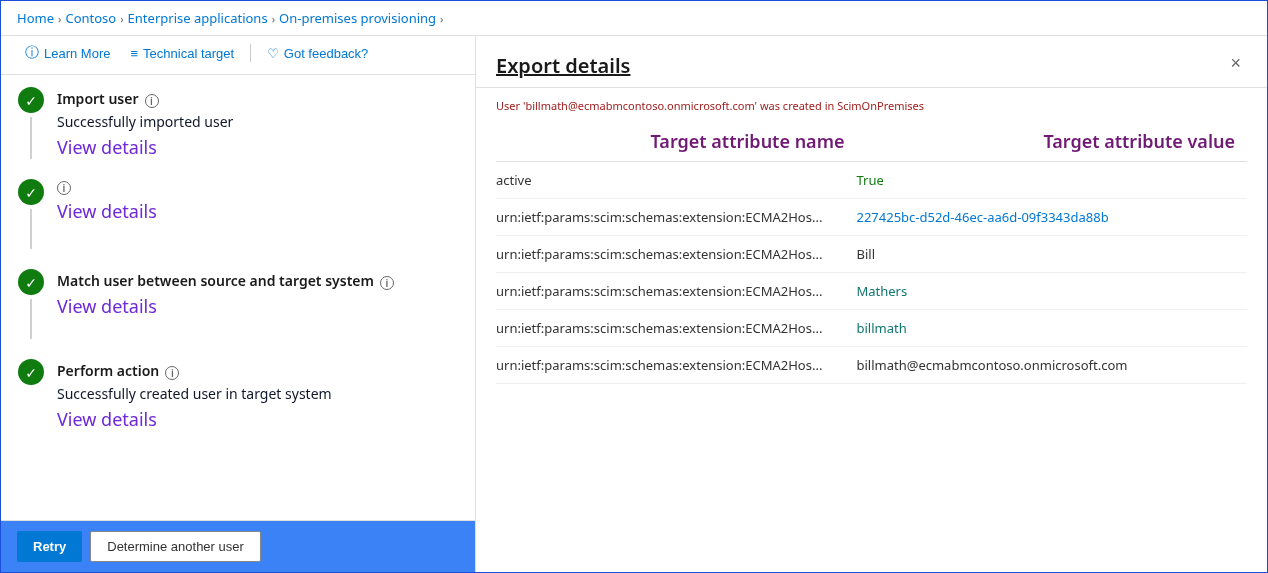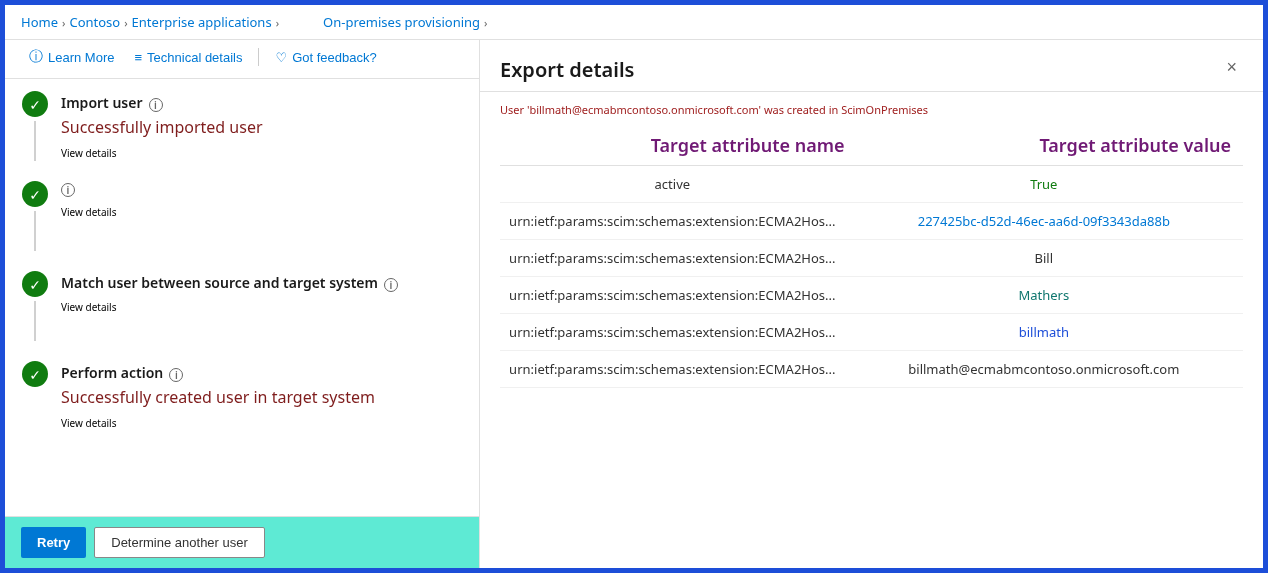--- a/index.html
+++ b/index.html
@@ -5,21 +5,21 @@
     * { box-sizing: border-box; margin: 0; padding: 0; }
     body {
       font-family: 'Segoe UI', system-ui, -apple-system, sans-serif;
       font-size: 14px;
       color: #333;
       background: #f3f2f1;
     }
     .outer {
       width: 1268px;
       height: 573px;
-      border: 5px solid #1d4ed8;
+      border: 1px solid #1d4ed8;
       background: #fff;
       display: flex;
       flex-direction: column;
     }
     
     .breadcrumb {
       display: flex;
       align-items: center;
       padding: 8px 16px;
       font-size: 13px;
@@ -27,21 +27,21 @@
       background: #fff;
       border-bottom: 1px solid #e0e0e0;
       gap: 4px;
     }
     .breadcrumb a {
       color: #0078d4;
       text-decoration: none;
       cursor: pointer;
     }
     .breadcrumb .sep { color: #666; font-size: 11px; }
-    .breadcrumb .current { color: #0078d4; font-weight: 400; margin-left: 40px; }
+    .breadcrumb .current { color: #0078d4; font-weight: 400; }
     
     .main-layout {
       display: flex;
       flex: 1;
       overflow: hidden;
     }
     
     .left-panel {
       width: 475px;
       min-width: 475px;
@@ -151,37 +151,37 @@
       border: 1px solid #666;
       display: inline-flex;
       align-items: center;
       justify-content: center;
       font-size: 10px;
       color: #666;
       cursor: pointer;
       flex-shrink: 0;
     }
     .step-desc {
-      color: #7f1d1d;
-      font-size: 16px;
+      color: #0f172a;
+      font-size: 14px;
       margin-bottom: 4px;
     }
     .step-link {
-      color: #000000;
-      font-size: 10px;
+      color: #6d28d9;
+      font-size: 18px;
       cursor: pointer;
       text-decoration: none;
     }
     
     .bottom-actions {
       padding: 10px 16px;
       border-top: 1px solid #e0e0e0;
       display: flex;
       gap: 8px;
-      background: #5eead4;
+      background: #3b82f6;
     }
     .btn-primary {
       background: #0078d4;
       color: white;
       border: none;
       padding: 7px 16px;
       font-size: 13px;
       cursor: pointer;
       border-radius: 2px;
       font-weight: 600;
@@ -208,20 +208,21 @@
       display: flex;
       align-items: flex-start;
       justify-content: space-between;
       padding: 16px 20px 8px 20px;
       border-bottom: 1px solid #e0e0e0;
     }
     .right-header h2 {
       font-size: 20px;
       font-weight: 600;
       color: #1a1a1a;
+      text-decoration: underline;
     }
     .close-btn {
       background: none;
       border: none;
       cursor: pointer;
       font-size: 18px;
       color: #666;
       padding: 2px 6px;
       line-height: 1;
     }
@@ -252,21 +253,20 @@
       border-bottom: 1px solid #e0e0e0;
     }
     tbody tr {
       border-bottom: 1px solid #f0f0f0;
     }
     tbody td {
       padding: 9px 12px 9px 0;
       font-size: 13px;
       color: #444;
       vertical-align: middle;
-      text-align: center;
     }
     tbody td:first-child { color: #333; }
     .col-attr { width: 48%; }
     .col-val { width: 52%; }
   </style>
 </head>
 <body>
 
 <div class="outer">
 
@@ -285,21 +285,21 @@
 
     <div class="left-panel">
 
       <div class="toolbar">
         <button class="toolbar-btn">
           <span style="font-size:14px;color:#0078d4;">ⓘ</span>
           <span>Learn More</span>
         </button>
         <button class="toolbar-btn">
           <span style="font-size:13px;">≡</span>
-          <span>Technical details</span>
+          <span>Technical target</span>
         </button>
         <div class="toolbar-divider"></div>
         <button class="toolbar-btn">
           <span>♡</span>
           <span>Got feedback?</span>
         </button>
       </div>
 
       <div class="steps-container">
 
@@ -396,21 +396,21 @@
               <tr>
                 <td>urn:ietf:params:scim:schemas:extension:ECMA2Hos...</td>
                 <td style="color: rgb(51, 51, 51);">Bill</td>
               </tr>
               <tr>
                 <td>urn:ietf:params:scim:schemas:extension:ECMA2Hos...</td>
                 <td style="color: #0f766e;">Mathers</td>
               </tr>
               <tr>
                 <td>urn:ietf:params:scim:schemas:extension:ECMA2Hos...</td>
-                <td style="color: #1d4ed8;">billmath</td>
+                <td style="color: #0f766e;">billmath</td>
               </tr>
               <tr>
                 <td>urn:ietf:params:scim:schemas:extension:ECMA2Hos...</td>
                 <td style="color: rgb(51, 51, 51);">billmath@ecmabmcontoso.onmicrosoft.com</td>
               </tr>
             </tbody>
         </table>
       </div>
     </div>
   </div>

